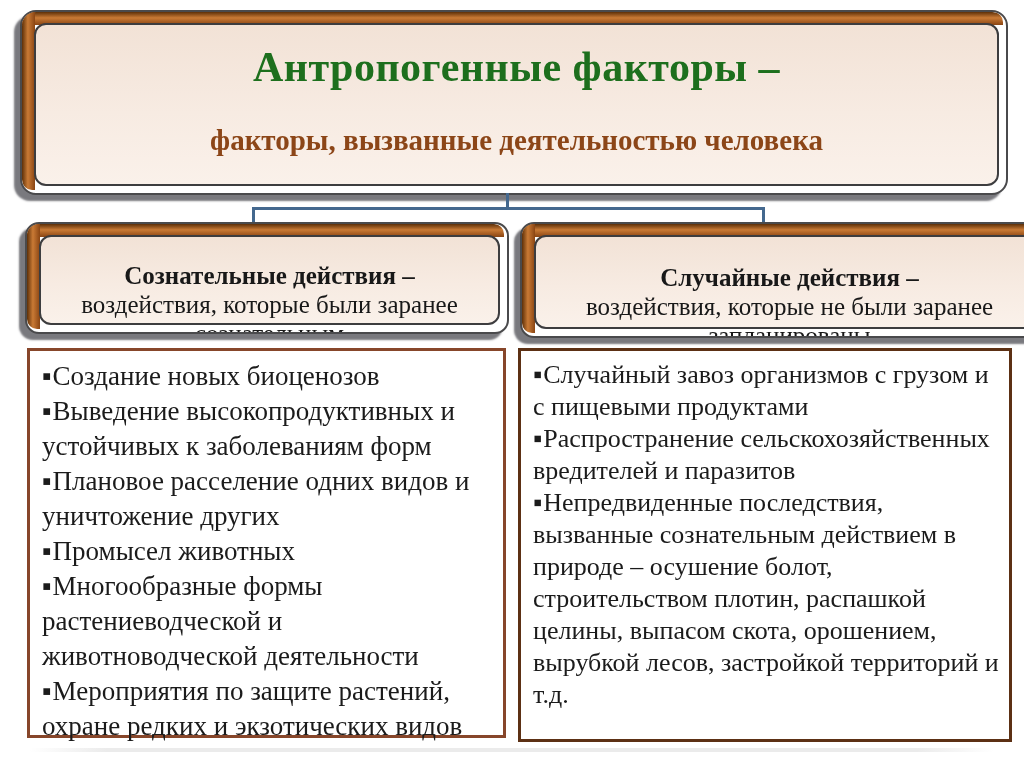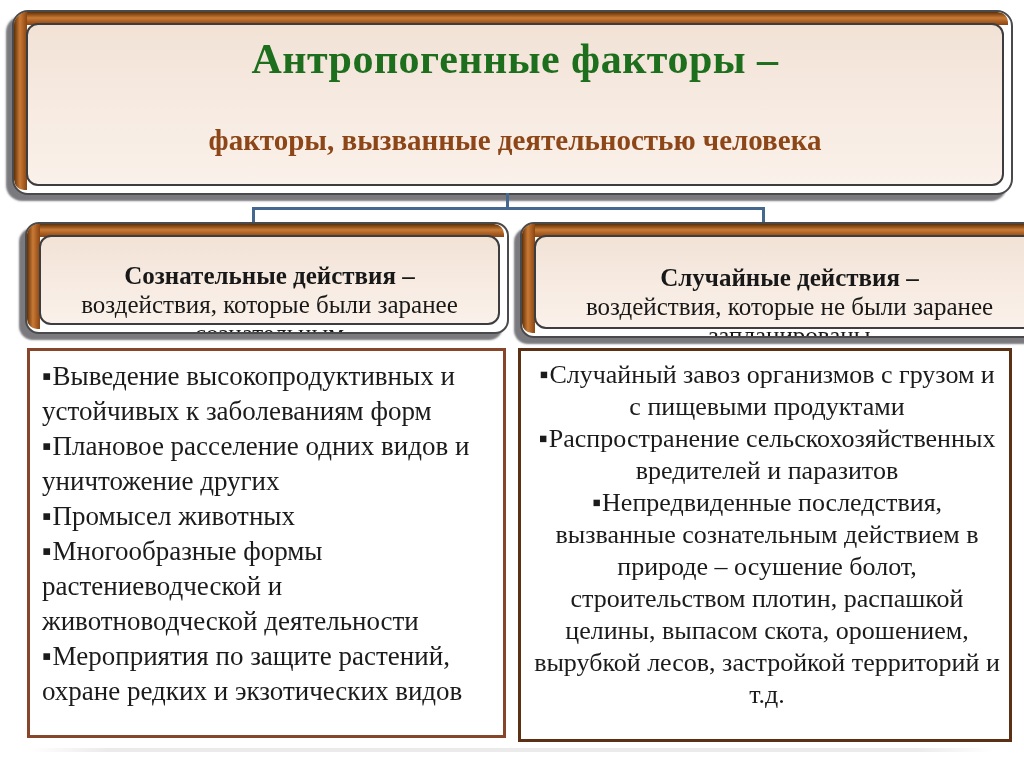--- a/index.html
+++ b/index.html
@@ -28,45 +28,45 @@
     border:2px solid #3d3d3f;border-radius:12px;
     background:linear-gradient(180deg,#f2e2d6 0%,#f7ebe2 55%,#faf1ea 100%);
     display:flex;flex-direction:column;align-items:center;justify-content:center;
     text-align:center;
   }
   .title-main{
     font-weight:bold;font-size:42px;letter-spacing:.5px;color:#1d6f1d;
     line-height:1.1;margin:0 0 26px 0;
   }
   .title-sub{
-    font-weight:bold;font-size:29px;color:#8c4618;line-height:1.1;margin:16px;
+    font-weight:bold;font-size:29px;color:#8c4618;line-height:1.1;margin:8px;
   }
   .branch-heading{font-weight:bold;font-size:25px;color:#181818;line-height:29px;margin-top:48px;}
   .branch-desc{font-size:25px;color:#181818;line-height:29px;}
   
   .conn{position:absolute;background:#44688e;}
   
   .cbox{position:absolute;background:#ffffff;box-sizing:border-box;}
   .cbox-left{border:3px solid #87462a;}
-  .cbox-right{border:3px solid #5c3014;text-align:center;}
+  .cbox-right{border:3px solid #5c3014;}
   .blist{margin:0;padding:8px 8px 0 12px;list-style:none;color:#1b1b1b;}
   .blist li::before{content:"▪";margin-right:1px;}
   .blist-left li{font-size:27px;line-height:35px;}
   .blist-right li{font-size:26px;line-height:32px;}
   .bottom-rule{
     position:absolute;left:30px;right:30px;top:748px;height:4px;
     background:linear-gradient(90deg,#ffffff,#ebebeb 8%,#ebebeb 92%,#ffffff);
   }
 </style>
 </head>
 <body>
 
 <div class="slide">
 
-  <div class="fbox" style="left:12px;top:10px;width:984px;height:181px;padding-left:13px;">
+  <div class="fbox" style="left:20px;top:10px;width:984px;height:181px;">
     <div class="band-top"></div>
     <div class="band-left"></div>
     <div class="inner">
       <div class="title-main">Антропогенные факторы –</div>
       <div class="title-sub">факторы, вызванные деятельностью человека</div>
     </div>
   </div>
 
   <div class="conn" style="left:506px;top:193px;width:3px;height:16px;"></div>
   <div class="conn" style="left:252px;top:207px;width:513px;height:3px;"></div>
@@ -86,20 +86,21 @@
     <div class="band-top"></div>
     <div class="band-left"></div>
     <div class="inner">
       <div class="branch-heading">Случайные действия –</div>
       <div class="branch-desc">воздействия, которые не были заранее запланированы</div>
     </div>
   </div>
 
   <div class="cbox cbox-left" style="left:27px;top:348px;width:479px;height:390px;">
     <ul class="blist blist-left">
+        <li>Создание новых биоценозов</li>
         <li>Выведение высокопродуктивных и устойчивых к заболеваниям форм</li>
         <li>Плановое расселение одних видов и уничтожение других</li>
         <li>Промысел животных</li>
         <li>Многообразные формы растениеводческой и животноводческой деятельности</li>
         <li>Мероприятия по защите растений, охране редких и экзотических видов</li>
       </ul>
   </div>
 
   <div class="cbox cbox-right" style="left:518px;top:348px;width:494px;height:394px;">
     <ul class="blist blist-right">

